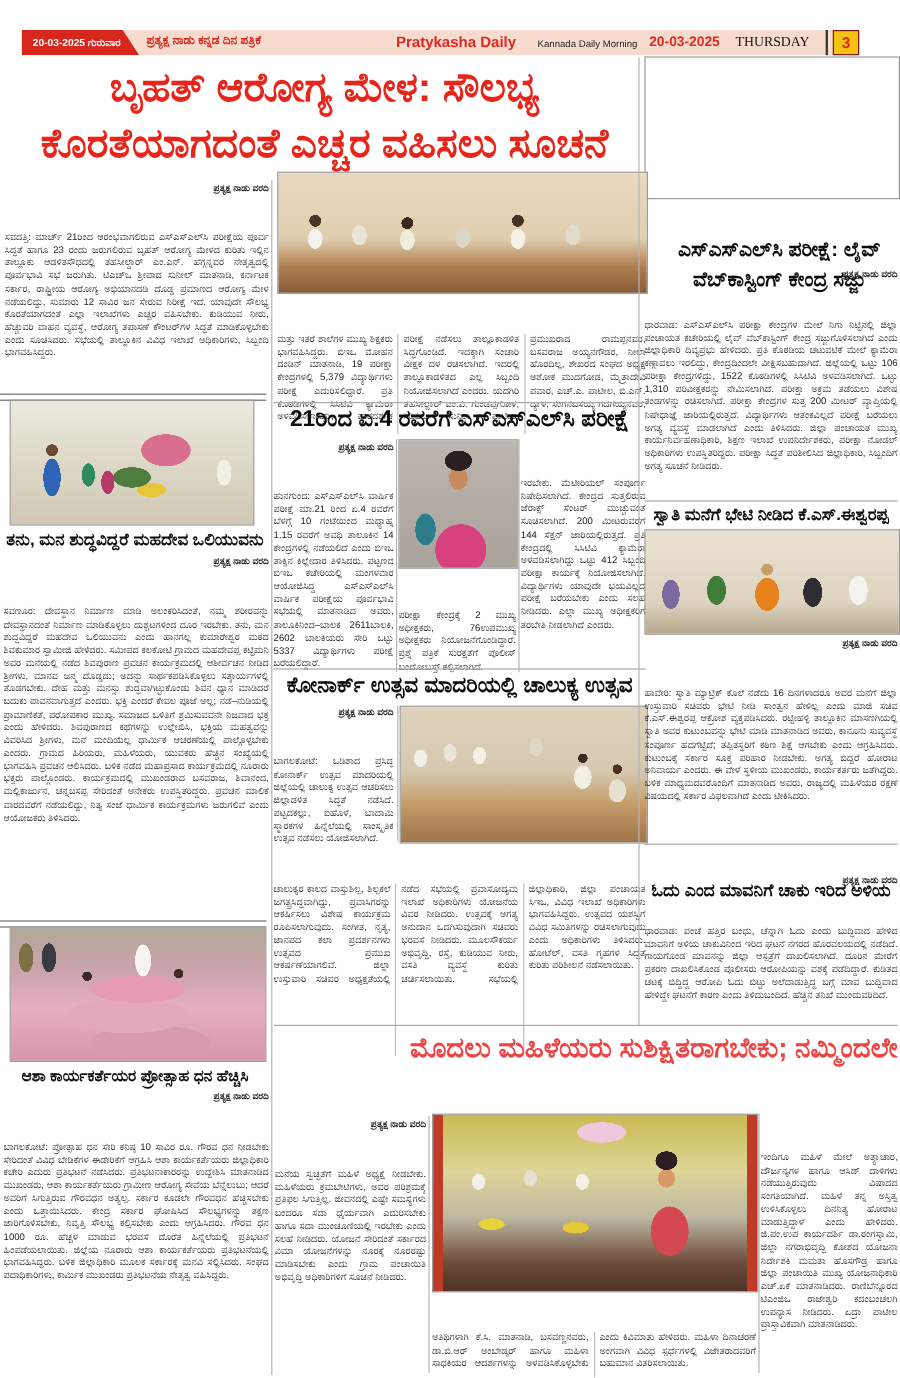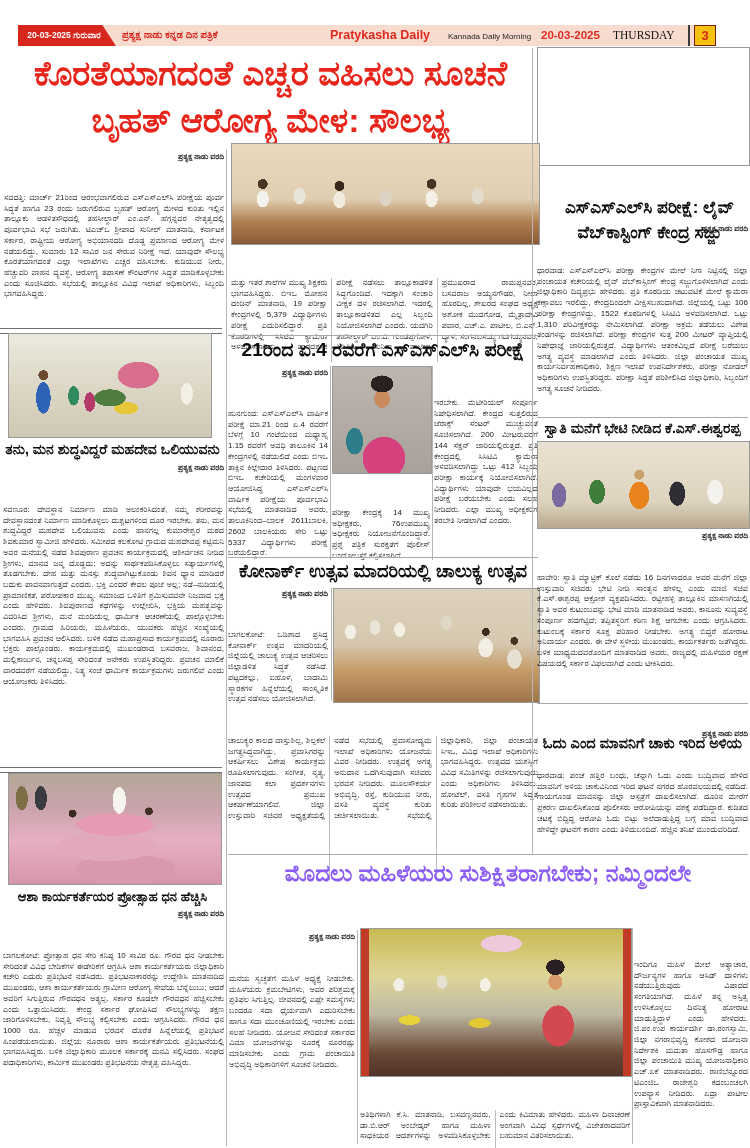--- a/index.html
+++ b/index.html
@@ -24,22 +24,22 @@
   .hdr-sub{left:448px;top:32px;font-size:8px;color:#222;}
   .hdr-date{left:541px;top:29px;font-size:11.5px;font-weight:700;color:#e02a1f;}
   .hdr-day{left:613px;top:29px;font-size:11.5px;color:#111;font-family:"Liberation Serif",serif;}
   .hdr-div{left:688px;top:25px;width:2px;height:21px;background:#3c3c3c;position:absolute;}
   .hdr-page{left:694px;top:25px;width:22px;height:21px;background:#f5c211;border:1px solid #7a1d14;
       box-sizing:border-box;color:#d7271d;font-weight:700;font-size:13px;text-align:center;line-height:19px;}
 
   
   .lead-head{left:2px;top:50px;width:537px;height:100px;color:#e8251a;font-weight:700;
       font-size:34px;line-height:1.38;text-align:center;overflow:hidden;}
-  .ceo-head{left:228px;top:857px;width:520px;height:70px;color:#8b5cf6;font-weight:700;
-      font-size:23px;line-height:1.42;text-align:center;overflow:hidden;}
+  .ceo-head{left:228px;top:857px;width:520px;height:70px;color:#ef4444;font-weight:700;
+      font-size:23px;line-height:1.42;text-align:right;overflow:hidden;}
 
   
   .ph-exam{left:537px;top:47px;width:211px;height:117px;background-image:
     radial-gradient(circle 6px at 11% 26%,#4a3527 97%,transparent),
     radial-gradient(circle 6px at 29% 24%,#3d2c20 97%,transparent),
     radial-gradient(circle 6px at 47% 30%,#2f241c 97%,transparent),
     radial-gradient(circle 6px at 64% 18%,#35281e 97%,transparent),
     radial-gradient(circle 6px at 86% 22%,#58born 97%,transparent),
     radial-gradient(ellipse 13px 26px at 10% 54%,#e8851f 60%,transparent 61%),
     radial-gradient(ellipse 12px 24px at 27% 52%,#e8a0a8 60%,transparent 61%),
@@ -125,40 +125,40 @@
 <div class="abs hdr-ribbon">20-03-2025 ಗುರುವಾರ</div>
 <div class="abs hdr-tag">ಪ್ರತ್ಯಕ್ಷ ನಾಡು ಕನ್ನಡ ದಿನ ಪತ್ರಿಕೆ</div>
 <div class="abs hdr-mast">Pratykasha Daily</div>
 <div class="abs hdr-sub">Kannada Daily Morning</div>
 <div class="abs hdr-date">20-03-2025</div>
 <div class="abs hdr-day">THURSDAY</div>
 <div class="hdr-div"></div>
 <div class="abs hdr-page">3</div>
 
 <div class="abs lead-head">
+  <div>ಬೃಹತ್ ಆರೋಗ್ಯ ಮೇಳ: ಸೌಲಭ್ಯ</div>
   <div>ಕೊರತೆಯಾಗದಂತೆ ಎಚ್ಚರ ವಹಿಸಲು ಸೂಚನೆ</div>
-  <div>ಬೃಹತ್ ಆರೋಗ್ಯ ಮೇಳ: ಸೌಲಭ್ಯ</div>
 </div>
 <div class="ph ph-exam"></div>
 
 <div class="abs byl" style="left:4px;top:152px;width:220px;">ಪ್ರತ್ಯಕ್ಷ ನಾಡು ವರದಿ</div>
 <div class="abs body-txt" style="left:4px;top:163px;width:220px;height:167px;">ಸವದತ್ತಿ: ಮಾರ್ಚ್ 21ರಿಂದ ಆರಂಭವಾಗಲಿರುವ ಎಸ್‌ಎಸ್‌ಎಲ್‌ಸಿ ಪರೀಕ್ಷೆಯ ಪೂರ್ವ ಸಿದ್ಧತೆ ಹಾಗೂ 23 ರಂದು ಜರುಗಲಿರುವ ಬೃಹತ್ ಆರೋಗ್ಯ ಮೇಳದ ಕುರಿತು ಇಲ್ಲಿನ ತಾಲ್ಲೂಕು ಆಡಳಿತಸೌಧದಲ್ಲಿ ತಹಸೀಲ್ದಾರ್ ಎಂ.ಎನ್. ಹೆಗ್ಗನ್ನವರ ನೇತೃತ್ವದಲ್ಲಿ ಪೂರ್ವಭಾವಿ ಸಭೆ ಜರುಗಿತು. ಟಿಎಚ್‌ಒ ಶ್ರೀಪಾದ ಸುನೀಲ್ ಮಾತನಾಡಿ, ಕರ್ನಾಟಕ ಸರ್ಕಾರ, ರಾಷ್ಟ್ರೀಯ ಆರೋಗ್ಯ ಅಭಿಯಾನದಡಿ ದೊಡ್ಡ ಪ್ರಮಾಣದ ಆರೋಗ್ಯ ಮೇಳ ನಡೆಯಲಿದ್ದು, ಸುಮಾರು 12 ಸಾವಿರ ಜನ ಸೇರುವ ನಿರೀಕ್ಷೆ ಇದೆ. ಯಾವುದೇ ಸೌಲಭ್ಯ ಕೊರತೆಯಾಗದಂತೆ ಎಲ್ಲಾ ಇಲಾಖೆಗಳು ಎಚ್ಚರ ವಹಿಸಬೇಕು. ಕುಡಿಯುವ ನೀರು, ಹೆಚ್ಚುವರಿ ವಾಹನ ವ್ಯವಸ್ಥೆ, ಆರೋಗ್ಯ ತಪಾಸಣೆ ಕೌಂಟರ್‌ಗಳ ಸಿದ್ಧತೆ ಮಾಡಿಕೊಳ್ಳಬೇಕು ಎಂದು ಸೂಚಿಸಿದರು. ಸಭೆಯಲ್ಲಿ ತಾಲ್ಲೂಕಿನ ವಿವಿಧ ಇಲಾಖೆ ಅಧಿಕಾರಿಗಳು, ಸಿಬ್ಬಂದಿ ಭಾಗವಹಿಸಿದ್ದರು.</div>
 <div class="ph ph-meet-top"></div>
 <div class="abs body-txt cols3" style="left:231px;top:248px;width:307px;height:84px;">ಮತ್ತು ಇತರೆ ಶಾಲೆಗಳ ಮುಖ್ಯ ಶಿಕ್ಷಕರು ಭಾಗವಹಿಸಿದ್ದರು. ಬಿಇಒ ಮೋಹನ ದಂಡಿನ್ ಮಾತನಾಡಿ, 19 ಪರೀಕ್ಷಾ ಕೇಂದ್ರಗಳಲ್ಲಿ 5,379 ವಿದ್ಯಾರ್ಥಿಗಳು ಪರೀಕ್ಷೆ ಎದುರಿಸಲಿದ್ದಾರೆ. ಪ್ರತಿ ಕೊಠಡಿಗಳಲ್ಲಿ ಸಿಸಿಟಿವಿ ಕ್ಯಾಮೆರಾ ಅಳವಡಿಸಲಾಗಿದ್ದು, ಪಾರದರ್ಶಕ ಪರೀಕ್ಷೆ ನಡೆಸಲು ತಾಲ್ಲೂಕಾಡಳಿತ ಸಿದ್ಧಗೊಂಡಿದೆ. ಇದಕ್ಕಾಗಿ ಸಂಚಾರಿ ವೀಕ್ಷಕ ದಳ ರಚಿಸಲಾಗಿದೆ. ಇದರಲ್ಲಿ ತಾಲ್ಲೂಕಾಡಳಿತದ ಎಲ್ಲ ಸಿಬ್ಬಂದಿ ನಿಯೋಜಿಸಲಾಗಿದೆ ಎಂದರು. ಯದಗಿರಿ ತಹಸೀಲ್ದಾರ್ ಎಂ.ವಿ. ಗುಂಡಪ್ಪಗೋಳ, ಸಿಡಿಪಿಒ ಸುನಿತಾ ಪಾಟೀಲ, ಪ್ರಮುಖರಾದ ರಾಮಪ್ಪನವರ, ಬಸವರಾಜ ಅಯ್ಯನಗೌಡರ, ನೀಲಾ ಹೊರದಿಲ್ಲ, ಶೇಖರದ ಸಂಘದ ಅಧ್ಯಕ್ಷ ಅಶೋಕ ಮುದಗೋಡ, ಮೈತ್ರಾದೇವಿ ಪವಾರ, ಎಚ್.ಎ. ಪಾಟೀಲ, ಬಿ.ಎನ್. ದ್ಯಾಳ, ಸಂಗನಬಸಯ್ಯ ಗದಗಯ್ಯನವರ, ಎಚ್.ಎ. ಶಿವಾಜೀರಾವ್ ಇದ್ದರು. ನೀರು ಪೂರೈಕೆ ನಡೆಯಬೇಕು ಎಂದರು.</div>
 
 <div class="abs h-black" style="left:544px;top:168px;width:211px;height:52px;font-size:17px;line-height:1.45;margin-top:28px;">ಎಸ್‌ಎಸ್‌ಎಲ್‌ಸಿ ಪರೀಕ್ಷೆ: ಲೈವ್ ವೆಬ್‌ಕಾಸ್ಟಿಂಗ್ ಕೇಂದ್ರ ಸಜ್ಜು</div>
 <div class="abs byl" style="left:537px;top:224px;width:211px;">ಪ್ರತ್ಯಕ್ಷ ನಾಡು ವರದಿ</div>
 <div class="abs body-txt" style="left:537px;top:236px;width:211px;height:178px;">ಧಾರವಾಡ: ಎಸ್‌ಎಸ್‌ಎಲ್‌ಸಿ ಪರೀಕ್ಷಾ ಕೇಂದ್ರಗಳ ಮೇಲೆ ನಿಗಾ ನಿಟ್ಟಿನಲ್ಲಿ ಜಿಲ್ಲಾ ಪಂಚಾಯತ ಕಚೇರಿಯಲ್ಲಿ ಲೈವ್ ವೆಬ್‌ಕಾಸ್ಟಿಂಗ್ ಕೇಂದ್ರ ಸಜ್ಜುಗೊಳಿಸಲಾಗಿದೆ ಎಂದು ಜಿಲ್ಲಾಧಿಕಾರಿ ದಿವ್ಯಪ್ರಭು ಹೇಳಿದರು. ಪ್ರತಿ ಕೊಠಡಿಯ ಚಟುವಟಿಕೆ ಮೇಲೆ ಕ್ಯಾಮೆರಾ ಕಣ್ಗಾವಲು ಇರಲಿದ್ದು, ಕೇಂದ್ರದಿಂದಲೇ ವೀಕ್ಷಿಸಬಹುದಾಗಿದೆ. ಜಿಲ್ಲೆಯಲ್ಲಿ ಒಟ್ಟು 106 ಪರೀಕ್ಷಾ ಕೇಂದ್ರಗಳಿದ್ದು, 1522 ಕೊಠಡಿಗಳಲ್ಲಿ ಸಿಸಿಟಿವಿ ಅಳವಡಿಸಲಾಗಿದೆ. ಒಟ್ಟು 1,310 ಪರಿವೀಕ್ಷಕರನ್ನು ನೇಮಿಸಲಾಗಿದೆ. ಪರೀಕ್ಷಾ ಅಕ್ರಮ ತಡೆಯಲು ವಿಶೇಷ ತಂಡಗಳನ್ನು ರಚಿಸಲಾಗಿದೆ. ಪರೀಕ್ಷಾ ಕೇಂದ್ರಗಳ ಸುತ್ತ 200 ಮೀಟರ್ ವ್ಯಾಪ್ತಿಯಲ್ಲಿ ನಿಷೇಧಾಜ್ಞೆ ಜಾರಿಯಲ್ಲಿರುತ್ತದೆ. ವಿದ್ಯಾರ್ಥಿಗಳು ಆತಂಕವಿಲ್ಲದೆ ಪರೀಕ್ಷೆ ಬರೆಯಲು ಅಗತ್ಯ ವ್ಯವಸ್ಥೆ ಮಾಡಲಾಗಿದೆ ಎಂದು ತಿಳಿಸಿದರು. ಜಿಲ್ಲಾ ಪಂಚಾಯತ ಮುಖ್ಯ ಕಾರ್ಯನಿರ್ವಹಣಾಧಿಕಾರಿ, ಶಿಕ್ಷಣ ಇಲಾಖೆ ಉಪನಿರ್ದೇಶಕರು, ಪರೀಕ್ಷಾ ನೋಡಲ್ ಅಧಿಕಾರಿಗಳು ಉಪಸ್ಥಿತರಿದ್ದರು. ಪರೀಕ್ಷಾ ಸಿದ್ಧತೆ ಪರಿಶೀಲಿಸಿದ ಜಿಲ್ಲಾಧಿಕಾರಿ, ಸಿಬ್ಬಂದಿಗೆ ಅಗತ್ಯ ಸೂಚನೆ ನೀಡಿದರು.</div>
 
 <div class="hsep" style="left:228px;top:335px;width:310px;"></div>
 <div class="abs h-black" style="left:228px;top:339px;width:310px;height:25px;font-size:19px;">21ರಿಂದ ಏ.4 ರವರೆಗೆ ಎಸ್‌ಎಸ್‌ಎಲ್‌ಸಿ ಪರೀಕ್ಷೆ</div>
 <div class="abs byl" style="left:228px;top:368px;width:100px;">ಪ್ರತ್ಯಕ್ಷ ನಾಡು ವರದಿ</div>
 <div class="abs body-txt" style="left:228px;top:379px;width:100px;height:181px;">ಹುನಗುಂದ: ಎಸ್‌ಎಸ್‌ಎಲ್‌ಸಿ ವಾರ್ಷಿಕ ಪರೀಕ್ಷೆ ಮಾ.21 ರಿಂದ ಏ.4 ರವರೆಗೆ ಬೆಳಗ್ಗೆ 10 ಗಂಟೆಯಿಂದ ಮಧ್ಯಾಹ್ನ 1.15 ರವರೆಗೆ ಅವಧಿ ತಾಲೂಕಿನ 14 ಕೇಂದ್ರಗಳಲ್ಲಿ ನಡೆಯಲಿದೆ ಎಂದು ಬಿಇಒ ತಾಕ್ಸಿನ ಕಿಲ್ಲೇದಾರ ತಿಳಿಸಿದರು. ಪಟ್ಟಣದ ಬಿಇಒ ಕಚೇರಿಯಲ್ಲಿ ಮಂಗಳವಾರ ಆಯೋಜಿಸಿದ್ದ ಎಸ್‌ಎಸ್‌ಎಲ್‌ಸಿ ವಾರ್ಷಿಕ ಪರೀಕ್ಷೆಯ ಪೂರ್ವಭಾವಿ ಸಭೆಯಲ್ಲಿ ಮಾತನಾಡಿದ ಅವರು, ತಾಲೂಕಿನಿಂದ–ಬಾಲಕ 2611ಬಾಲಕಿ, 2602 ಬಾಲಕಿಯರು ಸೇರಿ ಒಟ್ಟು 5337 ವಿದ್ಯಾರ್ಥಿಗಳು ಪರೀಕ್ಷೆ ಬರೆಯಲಿದ್ದಾರೆ.</div>
 <div class="ph ph-portrait"></div>
-<div class="abs body-txt" style="left:332px;top:478px;width:98px;height:82px;">ಪರೀಕ್ಷಾ ಕೇಂದ್ರಕ್ಕೆ 14 ಮುಖ್ಯ ಅಧೀಕ್ಷಕರು, 76ಉಪಮುಖ್ಯ ಅಧೀಕ್ಷಕರು ನಿಯೋಜನೆಗೊಂಡಿದ್ದಾರೆ. ಪ್ರಶ್ನೆ ಪತ್ರಿಕೆ ಸುರಕ್ಷತೆಗೆ ಪೊಲೀಸ್ ಬಂದೋಬಸ್ತ್ ಕಲ್ಪಿಸಲಾಗಿದೆ.</div>
+<div class="abs body-txt" style="left:332px;top:478px;width:98px;height:82px;">ಪರೀಕ್ಷಾ ಕೇಂದ್ರಕ್ಕೆ 2 ಮುಖ್ಯ ಅಧೀಕ್ಷಕರು, 76ಉಪಮುಖ್ಯ ಅಧೀಕ್ಷಕರು ನಿಯೋಜನೆಗೊಂಡಿದ್ದಾರೆ. ಪ್ರಶ್ನೆ ಪತ್ರಿಕೆ ಸುರಕ್ಷತೆಗೆ ಪೊಲೀಸ್ ಬಂದೋಬಸ್ತ್ ಕಲ್ಪಿಸಲಾಗಿದೆ.</div>
 <div class="abs body-txt" style="left:434px;top:368px;width:104px;height:192px;">ಇರಬೇಕು. ಮೆಟೀರಿಯಲ್ ಸಂಪೂರ್ಣ ನಿಷೇಧಿಸಲಾಗಿದೆ. ಕೇಂದ್ರದ ಸುತ್ತಲಿರುವ ಜೆರಾಕ್ಸ್ ಸೆಂಟರ್ ಮುಚ್ಚುವಂತೆ ಸೂಚಿಸಲಾಗಿದೆ. 200 ಮೀಟರುವರೆಗೆ 144 ಸೆಕ್ಷನ್ ಜಾರಿಯಲ್ಲಿರುತ್ತದೆ. ಪ್ರತಿ ಕೇಂದ್ರದಲ್ಲಿ ಸಿಸಿಟಿವಿ ಕ್ಯಾಮೆರಾ ಅಳವಡಿಸಲಾಗಿದ್ದು ಒಟ್ಟು 412 ಸಿಬ್ಬಂದಿ ಪರೀಕ್ಷಾ ಕಾರ್ಯಕ್ಕೆ ನಿಯೋಜಿಸಲಾಗಿದೆ. ವಿದ್ಯಾರ್ಥಿಗಳು ಯಾವುದೇ ಭಯವಿಲ್ಲದೆ ಪರೀಕ್ಷೆ ಬರೆಯಬೇಕು ಎಂದು ಸಲಹೆ ನೀಡಿದರು. ಎಲ್ಲಾ ಮುಖ್ಯ ಅಧೀಕ್ಷಕರಿಗೆ ತರಬೇತಿ ನೀಡಲಾಗಿದೆ ಎಂದರು.</div>
 <div class="vsep" style="left:330px;top:366px;height:194px;"></div>
 <div class="vsep" style="left:432px;top:366px;height:194px;"></div>
 
 <div class="dblsep" style="left:0px;top:328px;width:222px;"></div>
 <div class="ph ph-crowd"></div>
 <div class="abs h-black" style="left:1px;top:441px;width:223px;height:20px;font-size:14px;">ತನು, ಮನ ಶುದ್ಧವಿದ್ದರೆ ಮಹದೇವ ಒಲಿಯುವನು</div>
 <div class="abs byl" style="left:1px;top:463px;width:223px;">ಪ್ರತ್ಯಕ್ಷ ನಾಡು ವರದಿ</div>
 <div class="abs body-txt" style="left:3px;top:475px;width:221px;height:289px;">ಸವಣೂರ: ದೇವಸ್ಥಾನ ನಿರ್ಮಾಣ ಮಾಡಿ ಅಲಂಕರಿಸಿದಂತೆ, ನಮ್ಮ ಶರೀರವನ್ನು ದೇವಸ್ಥಾನದಂತೆ ನಿರ್ಮಾಣ ಮಾಡಿಕೊಳ್ಳಲು ದುಶ್ಚಟಗಳಿಂದ ದೂರ ಇರಬೇಕು. ತನು, ಮನ ಶುದ್ಧವಿದ್ದರೆ ಮಹದೇವ ಒಲಿಯುವನು ಎಂದು ಹಾನಗಲ್ಲ ಕುಮಾರೇಶ್ವರ ಮಠದ ಶಿವಕುಮಾರ ಸ್ವಾಮೀಜಿ ಹೇಳಿದರು. ಸಮೀಪದ ಕಲಕೋಟಿ ಗ್ರಾಮದ ಮಹದೇವಪ್ಪ ಕಟ್ಟಿಮನಿ ಅವರ ಮನೆಯಲ್ಲಿ ನಡೆದ ಶಿವಪುರಾಣ ಪ್ರವಚನ ಕಾರ್ಯಕ್ರಮದಲ್ಲಿ ಆಶೀರ್ವಚನ ನೀಡಿದ ಶ್ರೀಗಳು, ಮಾನವ ಜನ್ಮ ದೊಡ್ಡದು; ಅದನ್ನು ಸಾರ್ಥಕಪಡಿಸಿಕೊಳ್ಳಲು ಸತ್ಕಾರ್ಯಗಳಲ್ಲಿ ತೊಡಗಬೇಕು. ದೇಹ ಮತ್ತು ಮನಸ್ಸು ಶುದ್ಧವಾಗಿಟ್ಟುಕೊಂಡು ಶಿವನ ಧ್ಯಾನ ಮಾಡಿದರೆ ಬದುಕು ಪಾವನವಾಗುತ್ತದೆ ಎಂದರು. ಭಕ್ತಿ ಎಂದರೆ ಕೇವಲ ಪೂಜೆ ಅಲ್ಲ; ನಡೆ–ನುಡಿಯಲ್ಲಿ ಪ್ರಾಮಾಣಿಕತೆ, ಪರೋಪಕಾರ ಮುಖ್ಯ. ಸಮಾಜದ ಒಳಿತಿಗೆ ಶ್ರಮಿಸುವವನೇ ನಿಜವಾದ ಭಕ್ತ ಎಂದು ಹೇಳಿದರು. ಶಿವಪುರಾಣದ ಕಥೆಗಳನ್ನು ಉಲ್ಲೇಖಿಸಿ, ಭಕ್ತಿಯ ಮಹತ್ವವನ್ನು ವಿವರಿಸಿದ ಶ್ರೀಗಳು, ಮನೆ ಮಂದಿಯೆಲ್ಲ ಧಾರ್ಮಿಕ ಆಚರಣೆಯಲ್ಲಿ ಪಾಲ್ಗೊಳ್ಳಬೇಕು ಎಂದರು. ಗ್ರಾಮದ ಹಿರಿಯರು, ಮಹಿಳೆಯರು, ಯುವಕರು ಹೆಚ್ಚಿನ ಸಂಖ್ಯೆಯಲ್ಲಿ ಭಾಗವಹಿಸಿ ಪ್ರವಚನ ಆಲಿಸಿದರು. ಬಳಿಕ ನಡೆದ ಮಹಾಪ್ರಸಾದ ಕಾರ್ಯಕ್ರಮದಲ್ಲಿ ನೂರಾರು ಭಕ್ತರು ಪಾಲ್ಗೊಂಡರು. ಕಾರ್ಯಕ್ರಮದಲ್ಲಿ ಮುಖಂಡರಾದ ಬಸವರಾಜ, ಶಿವಾನಂದ, ಮಲ್ಲಿಕಾರ್ಜುನ, ಚನ್ನಬಸಪ್ಪ ಸೇರಿದಂತೆ ಅನೇಕರು ಉಪಸ್ಥಿತರಿದ್ದರು. ಪ್ರವಚನ ಮಾಲಿಕೆ ವಾರದವರೆಗೆ ನಡೆಯಲಿದ್ದು, ನಿತ್ಯ ಸಂಜೆ ಧಾರ್ಮಿಕ ಕಾರ್ಯಕ್ರಮಗಳು ಜರುಗಲಿವೆ ಎಂದು ಆಯೋಜಕರು ತಿಳಿಸಿದರು.</div>
 

